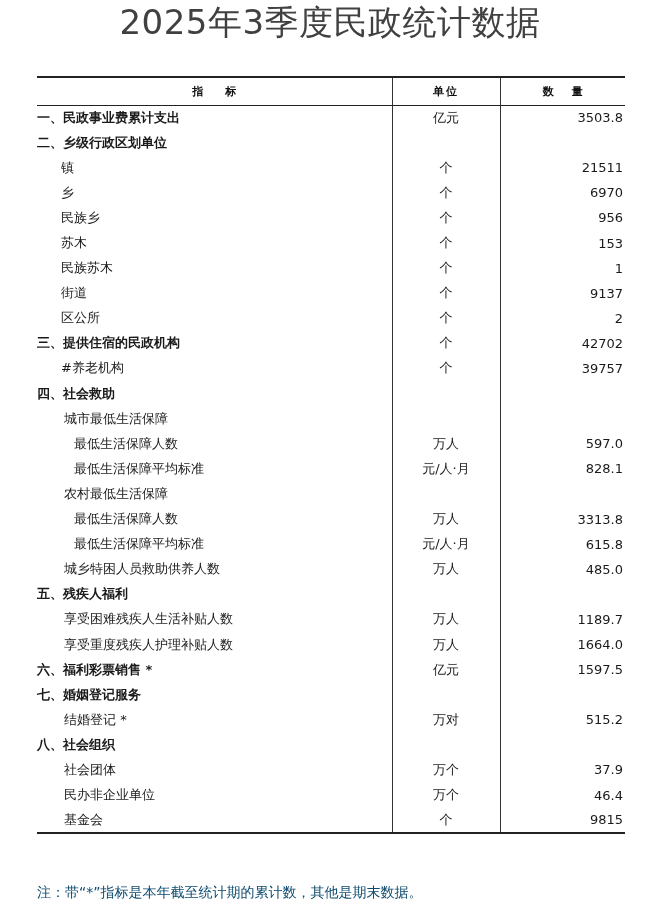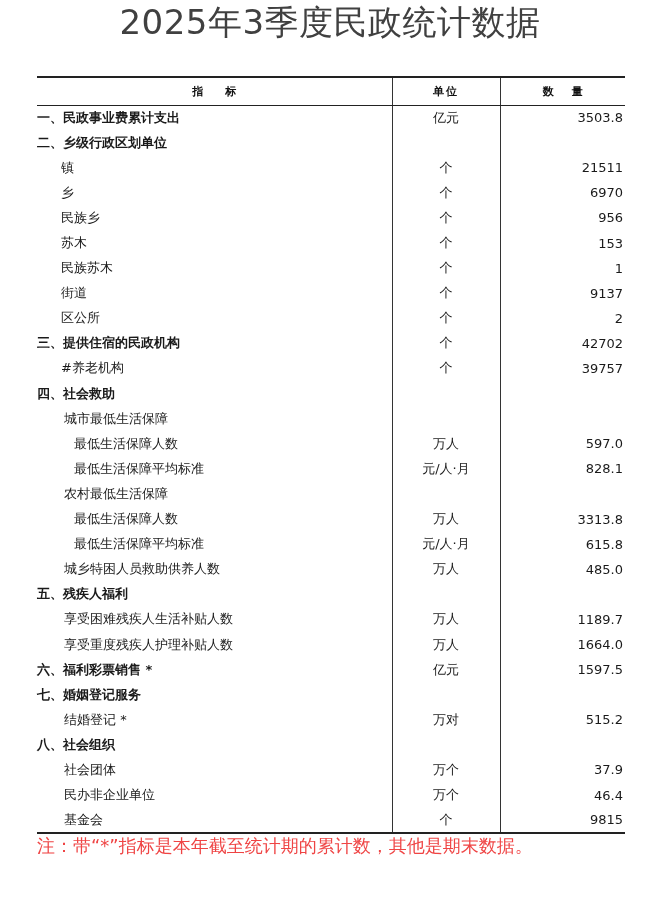--- a/index.html
+++ b/index.html
@@ -71,24 +71,24 @@
     tr.lvl0 td.c-name { font-weight: bold; padding-left: 0; margin-left: 24px; }
     tr.lvl1 td.c-name { padding-left: 24px; }
     tr.lvl1b td.c-name { padding-left: 27px; }
     tr.lvl2 td.c-name { padding-left: 37px; }
     tbody tr:last-child td {
       border-bottom: 2px solid #222;
     }
     .footnote {
       position: absolute;
       left: 37px;
-      top: 836px;
-      font-size: 18px;
+      top: 882px;
+      font-size: 14px;
       line-height: 20px;
-      color: #ef4444;
+      color: #0c4a6e;
     }
   </style>
 </head>
 <body>
 
 <div class="title">2025年3季度民政统计数据</div>
 
 <div class="table-wrap">
   <table>
     <colgroup>

